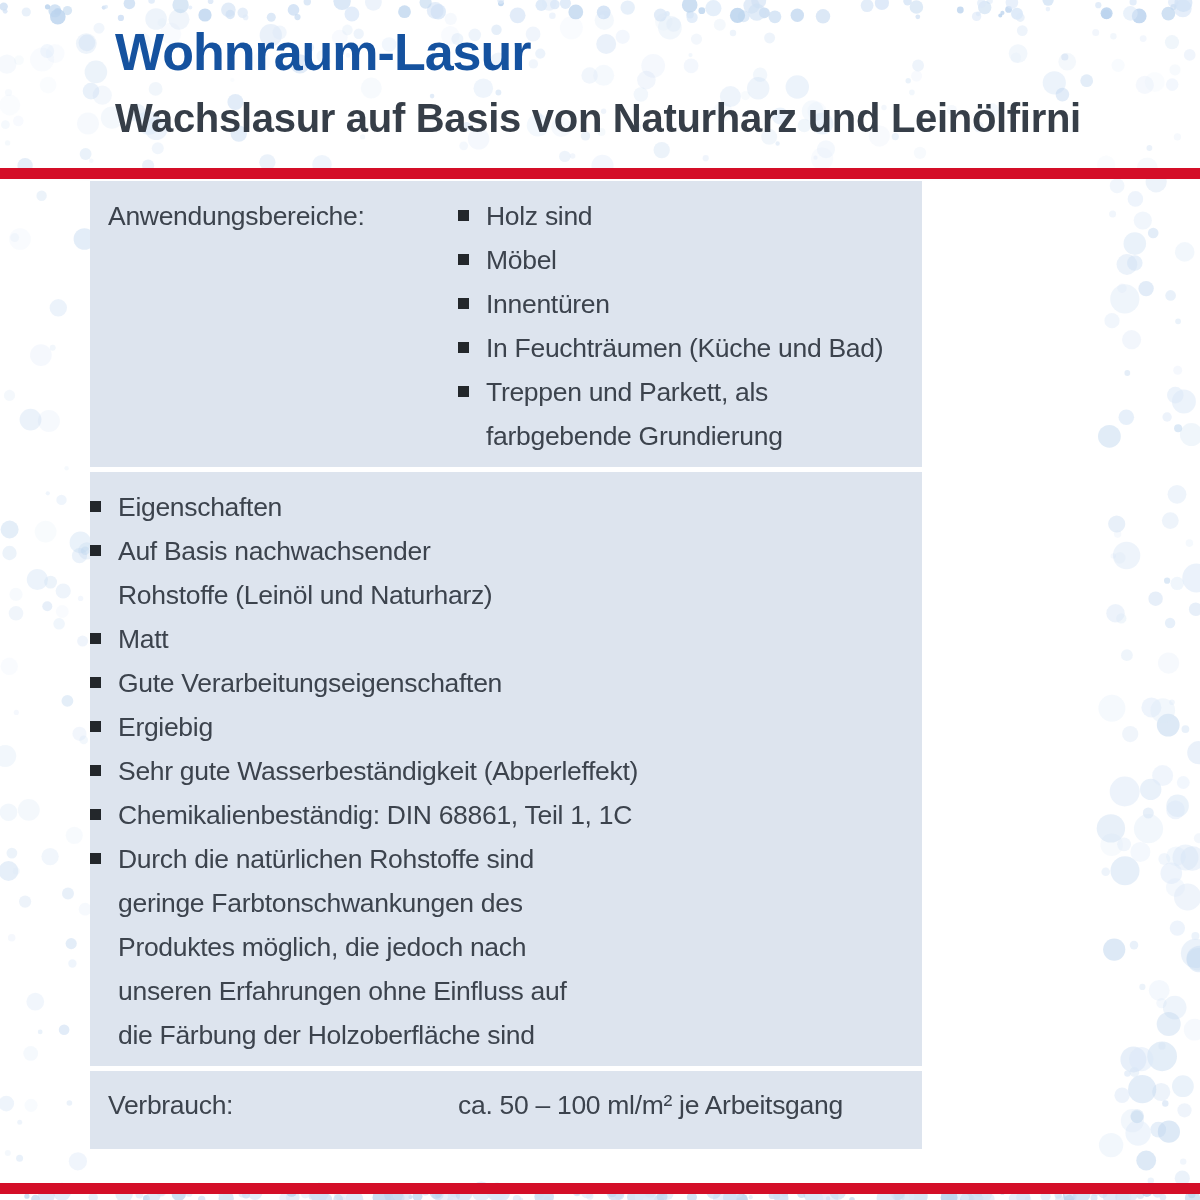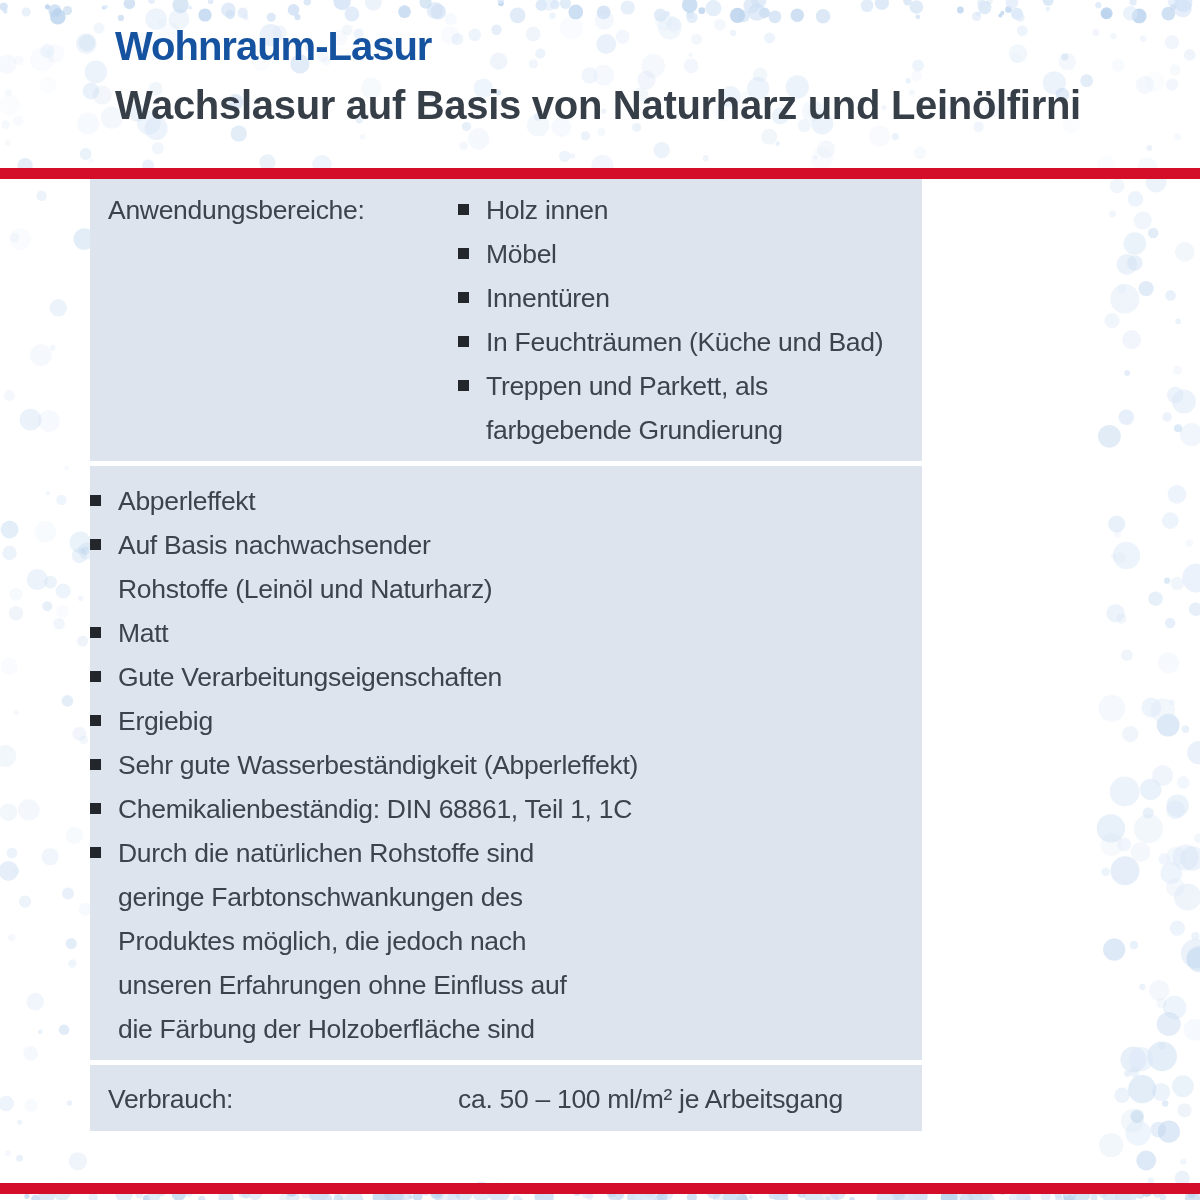--- a/index.html
+++ b/index.html
@@ -5,47 +5,47 @@
   html,body{margin:0;padding:0;background:#ffffff;}
   .page{
     position:relative;width:1200px;height:1200px;overflow:hidden;
     background:#ffffff;
     font-family:"Liberation Sans","DejaVu Sans",sans-serif;
     color:var(--body-text,#3c434d);
   }
   .speckles{position:absolute;left:0;top:0;width:1200px;height:1200px;z-index:0;}
   .header{position:absolute;left:115px;top:24px;z-index:2;}
   .title{
-    margin:0;font-size:40px;font-weight:bold;letter-spacing:-1px;
+    margin:0;font-size:52px;font-weight:bold;letter-spacing:-1px;
     color:var(--title-blue,#15529f);line-height:1.1;
   }
   .subtitle{
     margin:14px 0 0 0;font-size:40px;font-weight:bold;letter-spacing:-0.3px;
     color:var(--subtitle-color,#363e48);line-height:1.15;
   }
   .rule{position:absolute;left:0;width:1200px;height:11px;background:var(--accent-red,#d40e28);z-index:3;}
   .rule-top{top:168px;}
   .rule-bottom{top:1183px;}
-  .spec-table{position:absolute;left:90px;top:175px;width:832px;z-index:2;}
+  .spec-table{position:absolute;left:90px;top:181px;width:832px;z-index:2;}
   .spec-row{
     display:flex;background:var(--row-bg,#dde4ee);
     margin-bottom:5px;
     padding:13px 0 9px 0;
     font-size:26.5px;letter-spacing:-0.3px;line-height:44px;
   }
   .spec-label{width:368px;flex:0 0 368px;padding-left:18px;box-sizing:border-box;}
   .spec-content{flex:1;}
   .bullet-list{list-style:none;margin:0;padding:0;}
   .bullet-list li{position:relative;padding-left:28px;}
   .bullet{
     position:absolute;left:0;top:16px;width:11px;height:11px;
     background:var(--bullet-color,#23272b);
   }
   .spec-value{padding-left:0;}
-  .row-consumption{padding:12px 0 10px 0;}
+  .row-consumption{padding:12px 0 22px 0;}
 </style>
 </head>
 <body>
 
 <div class="page">
 
   <svg class="speckles" viewBox="0 0 1200 1200" xmlns="http://www.w3.org/2000/svg">
       <circle cx="88.0" cy="123.5" r="11.0" fill="#bcd4ee" fill-opacity="0.13"></circle>
       <circle cx="141.3" cy="42.3" r="10.0" fill="#cfe0f4" fill-opacity="0.16"></circle>
       <circle cx="653.2" cy="65.8" r="11.9" fill="#cfe0f4" fill-opacity="0.21"></circle>
@@ -604,33 +604,33 @@
   </div>
 
   <div class="rule rule-top"></div>
 
   <div class="spec-table">
 
     <div class="spec-row">
       <div class="spec-label">Anwendungsbereiche:</div>
       <div class="spec-content">
         <ul class="bullet-list">
-            <li><span class="bullet"></span><span>Holz innen</span></li>
+            <li><span class="bullet"></span><span>Holz sind</span></li>
             <li><span class="bullet"></span><span>Möbel</span></li>
             <li><span class="bullet"></span><span>Innentüren</span></li>
             <li><span class="bullet"></span><span>In Feuchträumen (Küche und Bad)</span></li>
             <li><span class="bullet"></span><span>Treppen und Parkett, als<br>farbgebende Grundierung</span></li>
           </ul>
       </div>
     </div>
 
     <div class="spec-row">
       <div class="spec-content">
         <ul class="bullet-list">
-            <li><span class="bullet"></span><span>Abperleffekt</span></li>
+            <li><span class="bullet"></span><span>Eigenschaften</span></li>
             <li><span class="bullet"></span><span>Auf Basis nachwachsender<br>Rohstoffe (Leinöl und Naturharz)</span></li>
             <li><span class="bullet"></span><span>Matt</span></li>
             <li><span class="bullet"></span><span>Gute Verarbeitungseigenschaften</span></li>
             <li><span class="bullet"></span><span>Ergiebig</span></li>
             <li><span class="bullet"></span><span>Sehr gute Wasserbeständigkeit (Abperleffekt)</span></li>
             <li><span class="bullet"></span><span>Chemikalienbeständig: DIN 68861, Teil 1, 1C</span></li>
             <li><span class="bullet"></span><span>Durch die natürlichen Rohstoffe sind<br>geringe Farbtonschwankungen des<br>Produktes möglich, die jedoch nach<br>unseren Erfahrungen ohne Einfluss auf<br>die Färbung der Holzoberfläche sind</span></li>
           </ul>
       </div>
     </div>

